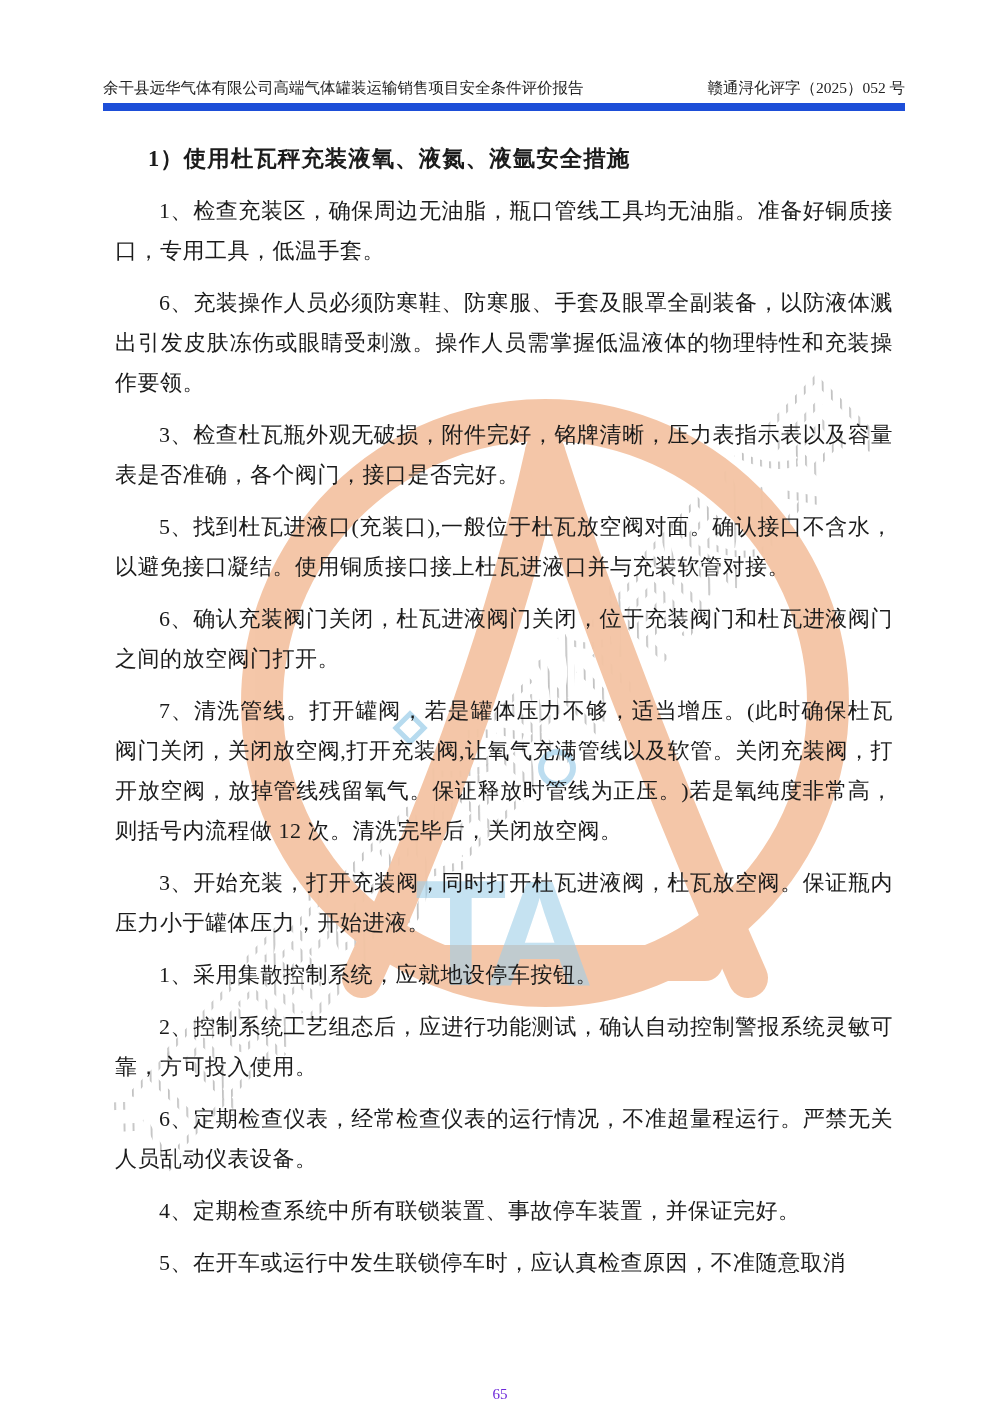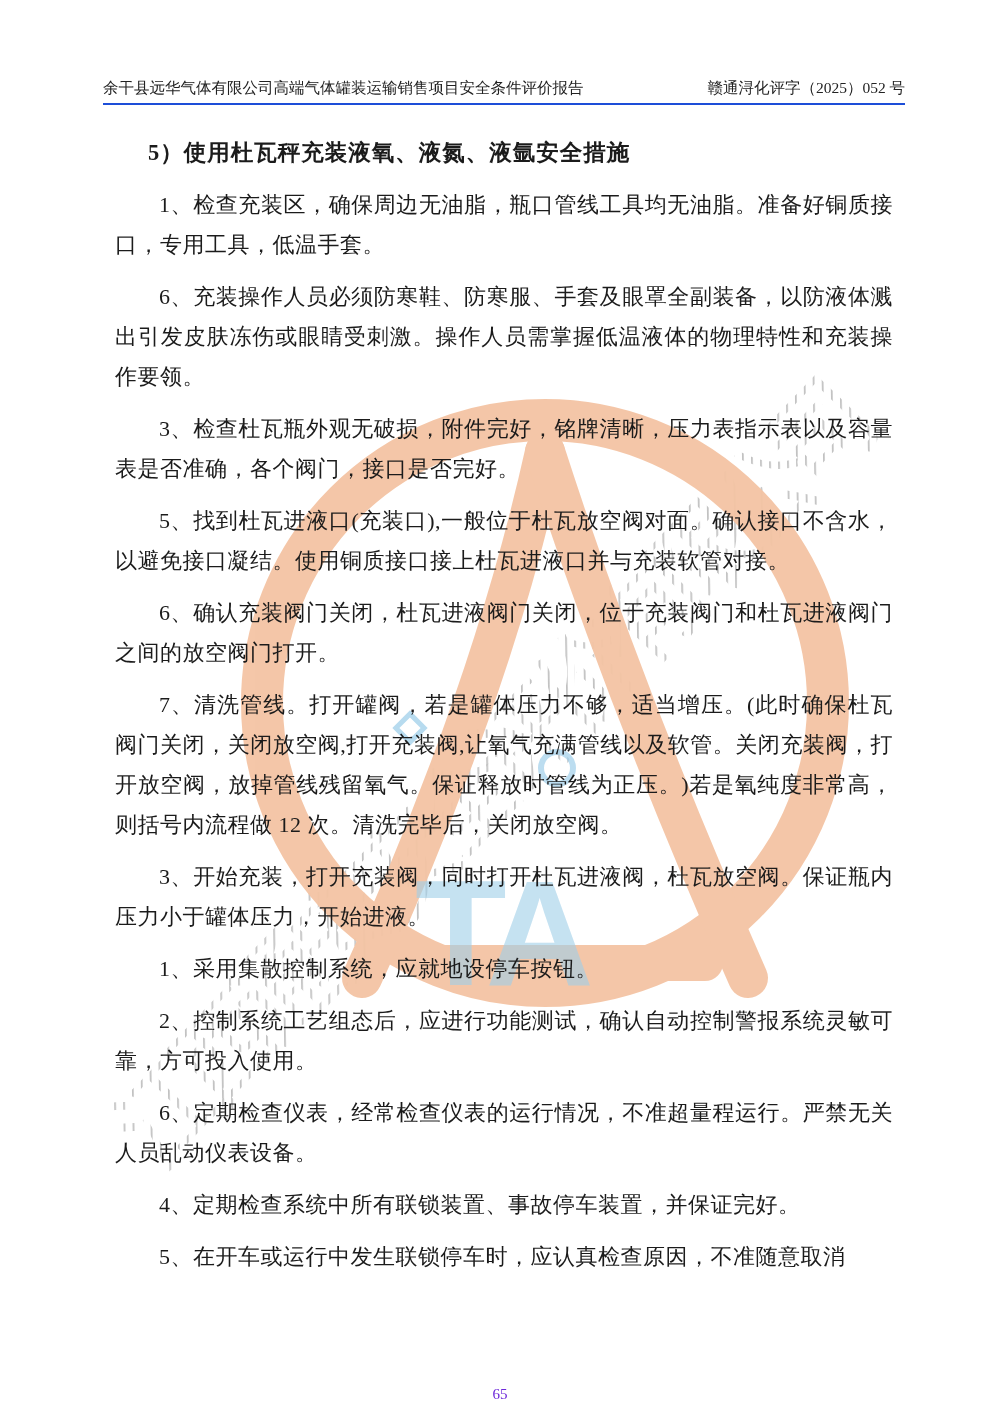--- a/index.html
+++ b/index.html
@@ -4,21 +4,21 @@
 <style>
   html,body{margin:0;padding:0;}
   body{
     width:1000px;height:1414px;background:#ffffff;position:relative;overflow:hidden;
     font-family:"Liberation Serif","DejaVu Serif",serif;color:#1b1b1b;
   }
   .watermark-layer{position:absolute;left:0;top:0;width:1000px;height:1414px;z-index:0;}
   .content-layer{position:relative;z-index:1;}
   .page-header{
     display:flex;justify-content:space-between;align-items:flex-end;
-    margin:78px 95px 0 103px;padding-bottom:5px;border-bottom:2px solid #1d4ed8;
+    margin:78px 95px 0 103px;padding-bottom:5px;border-bottom:8px solid #1d4ed8;
     font-size:15.5px;line-height:20px;color:#222;
   }
   .page-header .hdr-num{font-weight:normal;}
   .doc-body{
     margin:27px 95px 0 103px;font-size:22px;line-height:40px;
     text-align:justify;letter-spacing:0.5px;
   }
   .doc-body h2{
     font-size:22.5px;font-weight:bold;margin:0;text-indent:2em;line-height:41px;letter-spacing:1px;
   }
@@ -58,21 +58,21 @@
 <div class="content-layer">
 
   <header class="page-header">
     <span>余干县远华气体有限公司高端气体罐装运输销售项目安全条件评价报告</span>
     <span>
       <span>赣通浔化评字</span><span class="hdr-num">（2025）052</span><span> 号</span>
     </span>
   </header>
 
   <main class="doc-body">
-    <h2>5）使用杜瓦秤充装液氧、液氮、液氩安全措施</h2>
+    <h2>1）使用杜瓦秤充装液氧、液氮、液氩安全措施</h2>
     <p>1、检查充装区，确保周边无油脂，瓶口管线工具均无油脂。准备好铜质接口，专用工具，低温手套。</p>
     <p>6、充装操作人员必须防寒鞋、防寒服、手套及眼罩全副装备，以防液体溅出引发皮肤冻伤或眼睛受刺激。操作人员需掌握低温液体的物理特性和充装操作要领。</p>
     <p>3、检查杜瓦瓶外观无破损，附件完好，铭牌清晰，压力表指示表以及容量表是否准确，各个阀门，接口是否完好。</p>
     <p>5、找到杜瓦进液口(充装口),一般位于杜瓦放空阀对面。确认接口不含水，以避免接口凝结。使用铜质接口接上杜瓦进液口并与充装软管对接。</p>
     <p>6、确认充装阀门关闭，杜瓦进液阀门关闭，位于充装阀门和杜瓦进液阀门之间的放空阀门打开。</p>
     <p>7、清洗管线。打开罐阀，若是罐体压力不够，适当增压。(此时确保杜瓦阀门关闭，关闭放空阀,打开充装阀,让氧气充满管线以及软管。关闭充装阀，打开放空阀，放掉管线残留氧气。保证释放时管线为正压。)若是氧纯度非常高，则括号内流程做 12 次。清洗完毕后，关闭放空阀。</p>
     <p>3、开始充装，打开充装阀，同时打开杜瓦进液阀，杜瓦放空阀。保证瓶内压力小于罐体压力，开始进液。</p>
 
     <p>1、采用集散控制系统，应就地设停车按钮。</p>
     <p>2、控制系统工艺组态后，应进行功能测试，确认自动控制警报系统灵敏可靠，方可投入使用。</p>

